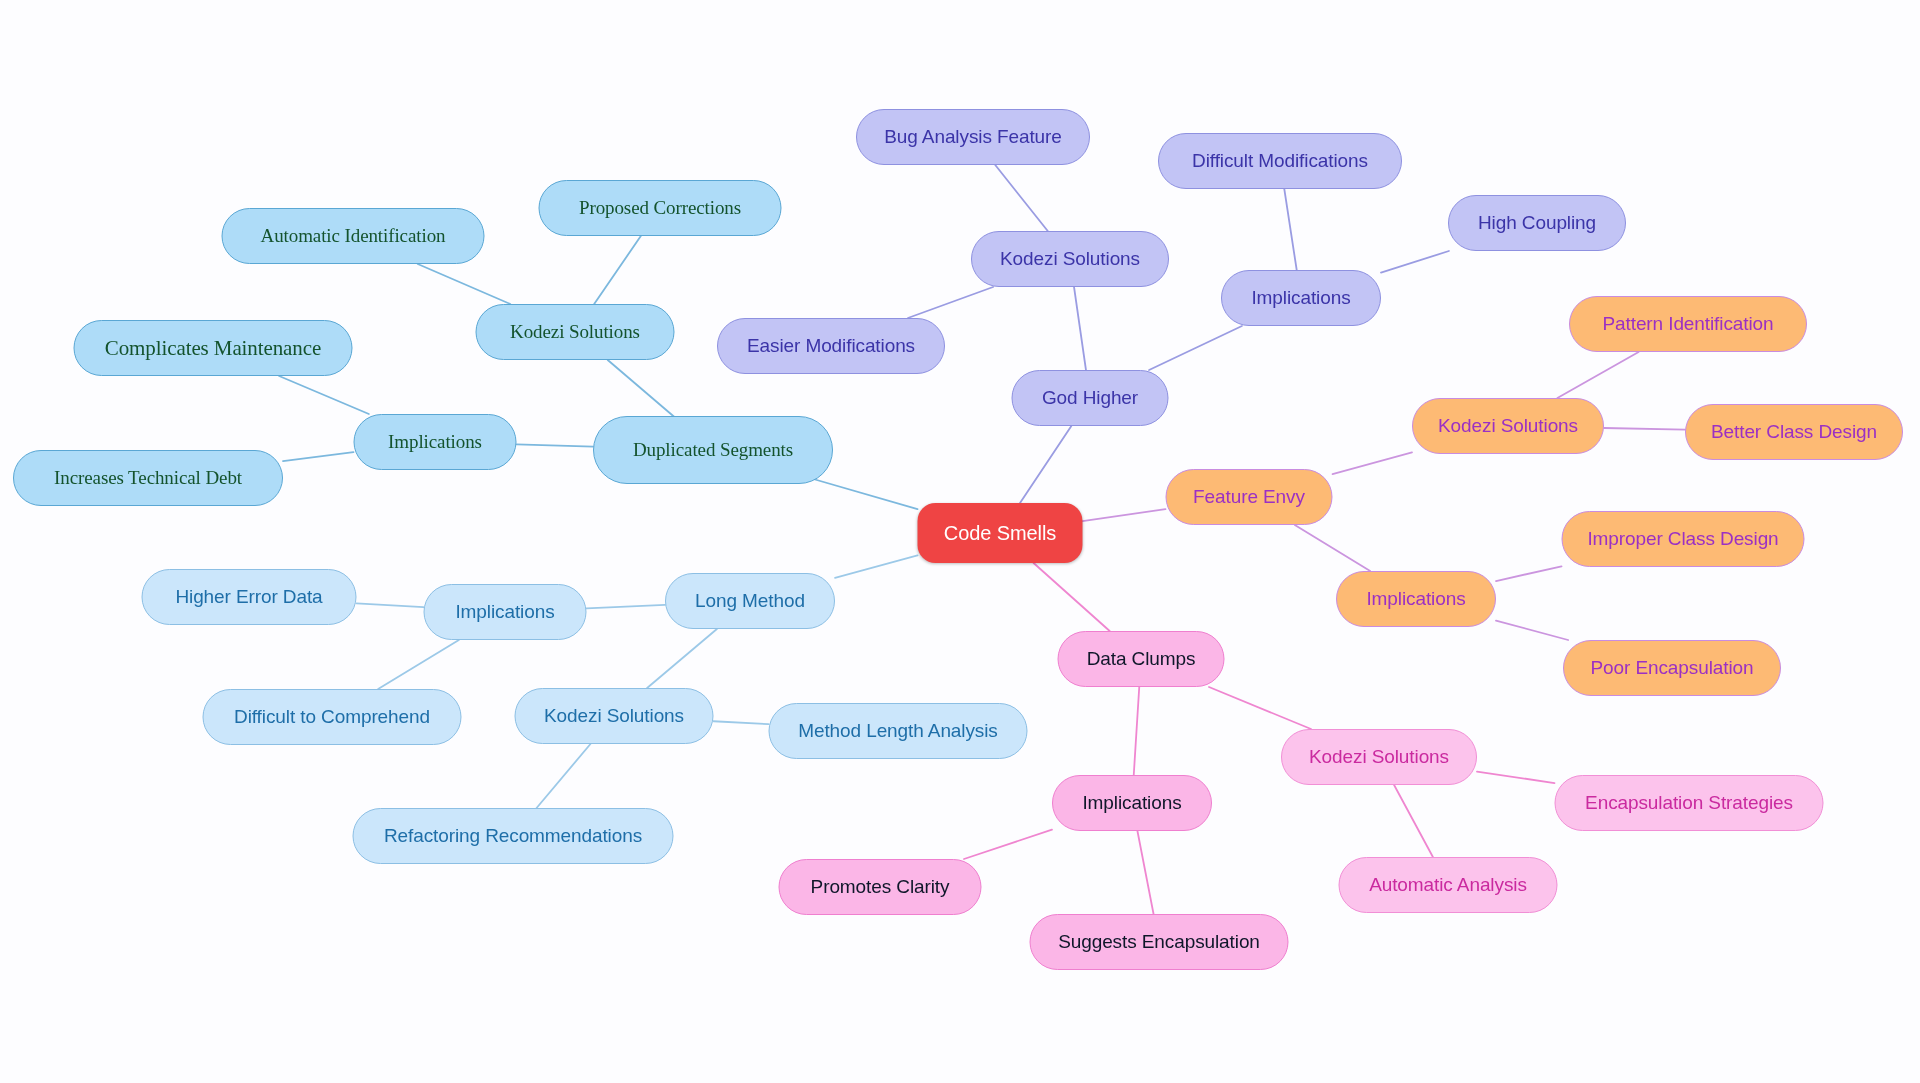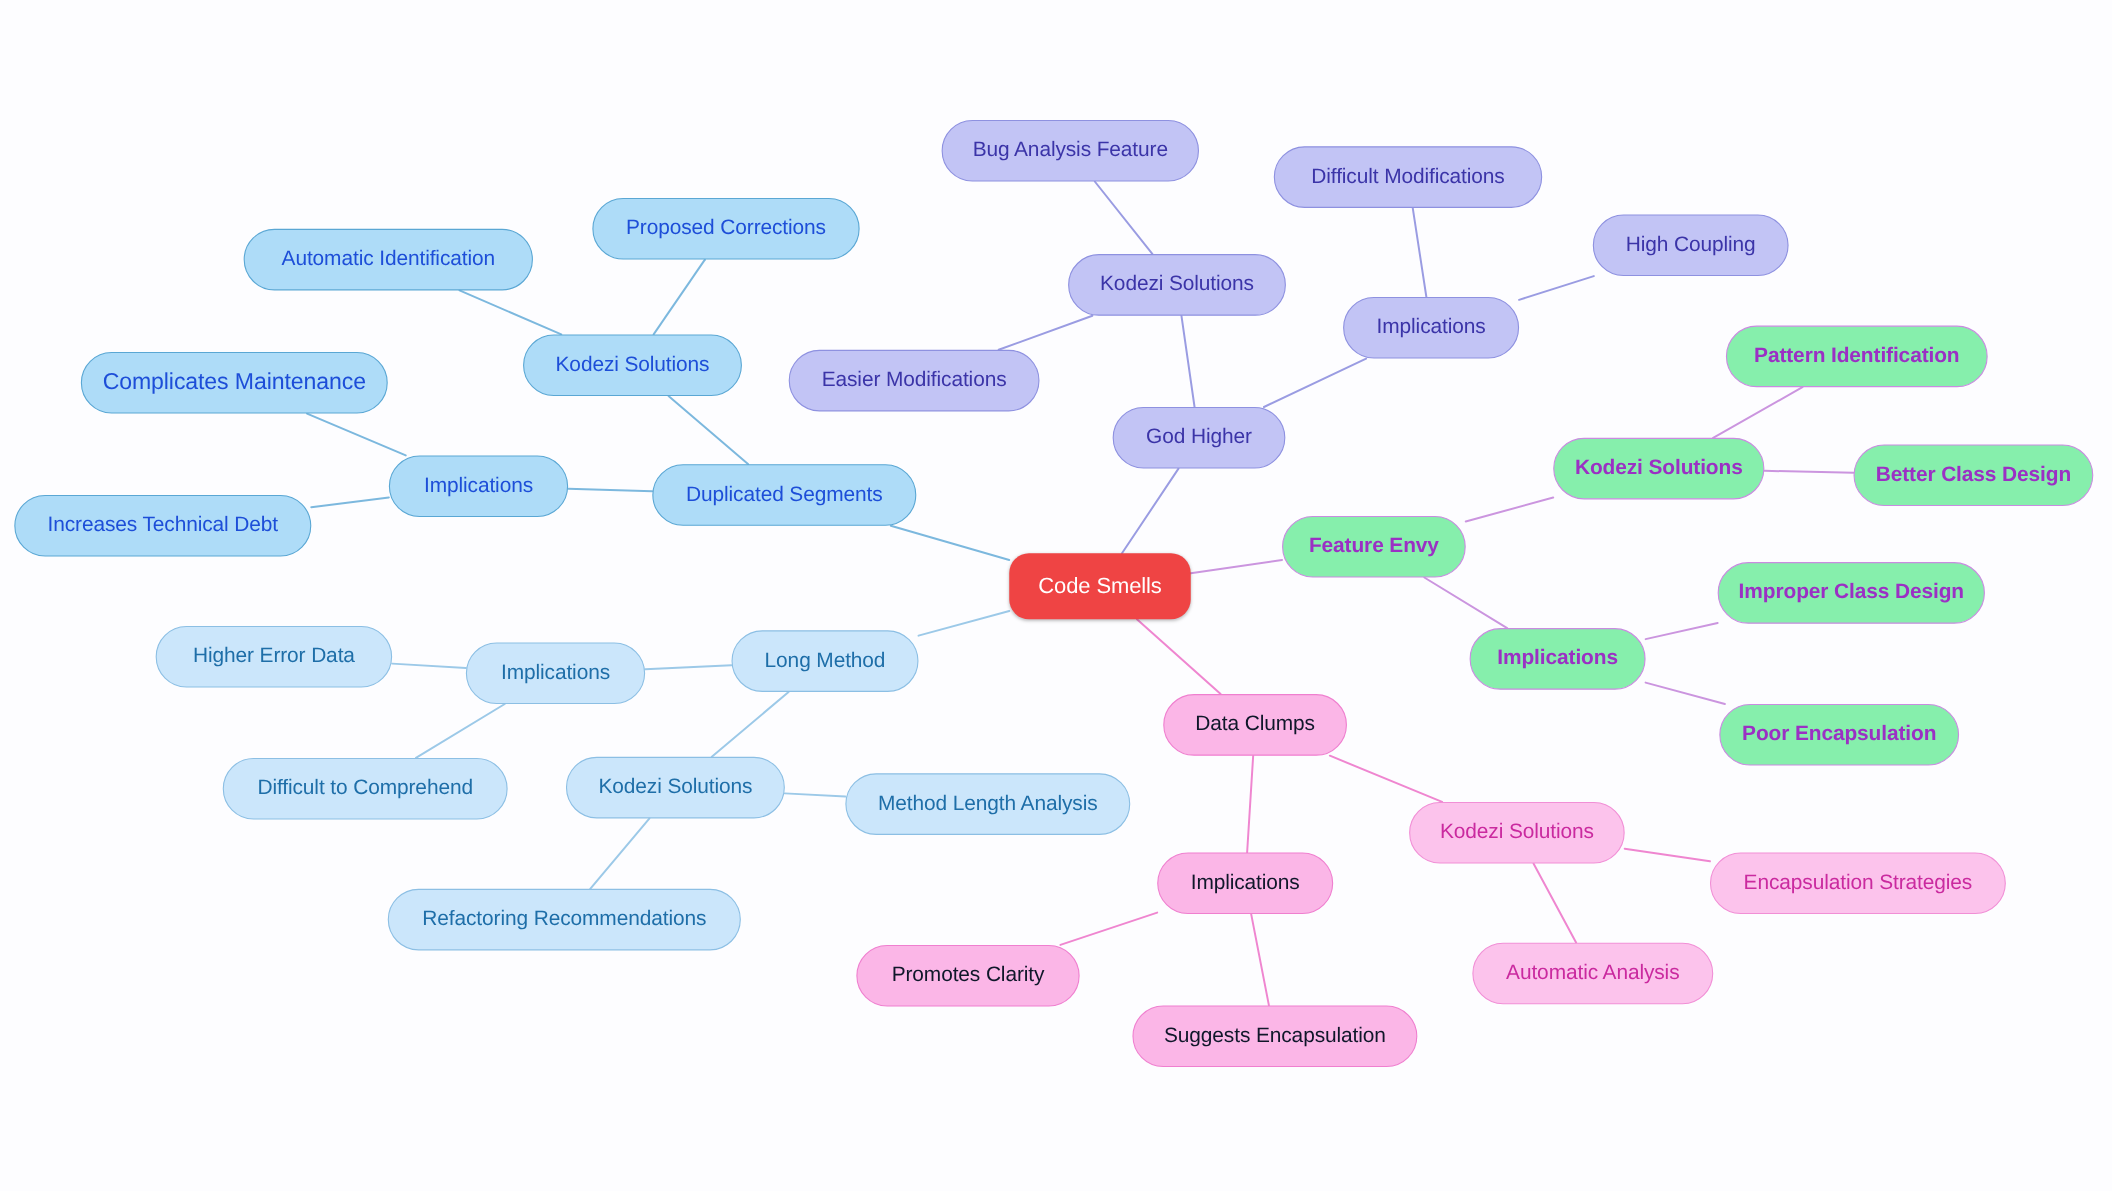--- a/index.html
+++ b/index.html
@@ -42,26 +42,26 @@
   }
   .node.root {
     border-radius: 18px;
     border-width: 0;
     background: #ef4444;
     color: #ffffff;
     font-size: 20px;
     box-shadow: 0 1px 3px rgba(0,0,0,0.25);
   }
   
-  .c-blue      { background:#aedcf8; border-color:#5aa7d4; color:#1d4ed8; }
+  .c-blue      { background:#aedcf8; border-color:#5aa7d4; color:#14532d;font-family:Liberation Serif, serif; }
   .c-blue-soft { background:#cbe6fb; border-color:#8cbfe4; color:#1e6ea8; }
   
   .c-purple    { background:#c2c4f5; border-color:#8e91e0; color:#3b34a8; }
   
-  .c-orchid    { background:#86efac; border-color:#c98ce0; color:#9b30c4;font-weight:bold; }
+  .c-orchid    { background:#fdba74; border-color:#c98ce0; color:#9b30c4; }
   
   .c-pink      { background:#fbb6e7; border-color:#ef7fcf; color:#0f172a; }
   .c-pink-soft { background:#fcc3ec; border-color:#f18fd6; color:#ca2a9f; }
 </style>
 </head>
 <body>
 
 <div id="canvas">
   <svg id="edges" viewBox="0 0 1920 1083" preserveAspectRatio="none">
       <line x1="917.5" y1="509.1411149825784" x2="809.8192771084338" y2="478" stroke="#7cb8de" stroke-width="1.8" stroke-linecap="round"></line>
@@ -95,21 +95,21 @@
       <line x1="1033.5714285714287" y1="563" x2="1109.6666666666667" y2="631" stroke="#ef86d0" stroke-width="1.8" stroke-linecap="round"></line>
       <line x1="1139.25" y1="687" x2="1133.75" y2="775" stroke="#ef86d0" stroke-width="1.8" stroke-linecap="round"></line>
       <line x1="1052" y1="829.6666666666666" x2="964" y2="859" stroke="#ef86d0" stroke-width="1.8" stroke-linecap="round"></line>
       <line x1="1137.4388489208634" y1="831" x2="1153.5611510791366" y2="914" stroke="#ef86d0" stroke-width="1.8" stroke-linecap="round"></line>
       <line x1="1209" y1="687" x2="1311" y2="729" stroke="#ef86d0" stroke-width="1.8" stroke-linecap="round"></line>
       <line x1="1477" y1="771.5419354838709" x2="1554.5" y2="783.0419354838709" stroke="#ef86d0" stroke-width="1.8" stroke-linecap="round"></line>
       <line x1="1394.09375" y1="785" x2="1432.90625" y2="857" stroke="#ef86d0" stroke-width="1.8" stroke-linecap="round"></line>
     </svg>
   <div id="node-layer">
       <div class="node root" style="left: 1000px; top: 533px; width: 165px; height: 60px; font-size: 20px;">Code Smells</div>
-      <div class="node c-blue" style="left: 713px; top: 450px; width: 240px; height: 56px; font-size: 19px;">Duplicated Segments</div>
+      <div class="node c-blue" style="left: 713px; top: 450px; width: 240px; height: 68px; font-size: 19px;">Duplicated Segments</div>
       <div class="node c-blue" style="left: 435px; top: 442px; width: 163px; height: 56px; font-size: 19px;">Implications</div>
       <div class="node c-blue" style="left: 213px; top: 348px; width: 279px; height: 56px; font-size: 21px;">Complicates Maintenance</div>
       <div class="node c-blue" style="left: 148px; top: 478px; width: 270px; height: 56px; font-size: 19px;">Increases Technical Debt</div>
       <div class="node c-blue" style="left: 575px; top: 332px; width: 199px; height: 56px; font-size: 19px;">Kodezi Solutions</div>
       <div class="node c-blue" style="left: 353px; top: 236px; width: 263px; height: 56px; font-size: 19px;">Automatic Identification</div>
       <div class="node c-blue" style="left: 660px; top: 208px; width: 243px; height: 56px; font-size: 19px;">Proposed Corrections</div>
       <div class="node c-blue-soft" style="left: 750px; top: 601px; width: 170px; height: 56px; font-size: 19px;">Long Method</div>
       <div class="node c-blue-soft" style="left: 505px; top: 612px; width: 163px; height: 56px; font-size: 19px;">Implications</div>
       <div class="node c-blue-soft" style="left: 249px; top: 597px; width: 215px; height: 56px; font-size: 19px;">Higher Error Data</div>
       <div class="node c-blue-soft" style="left: 332px; top: 717px; width: 259px; height: 56px; font-size: 19px;">Difficult to Comprehend</div>

